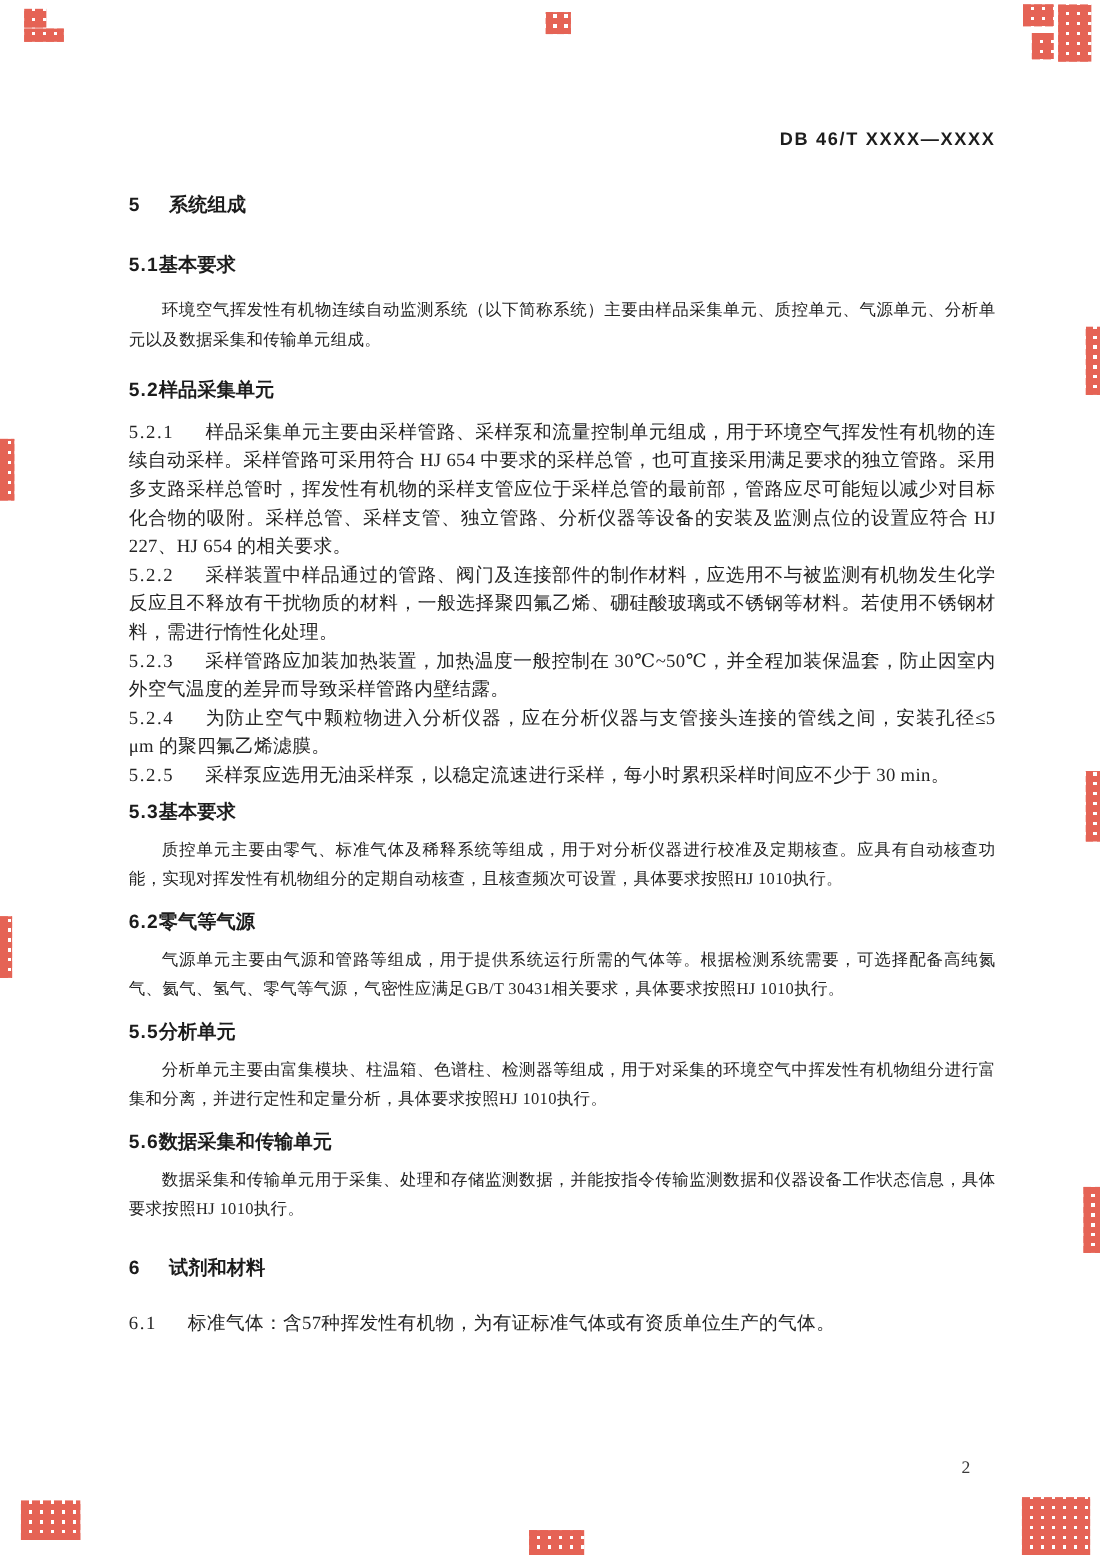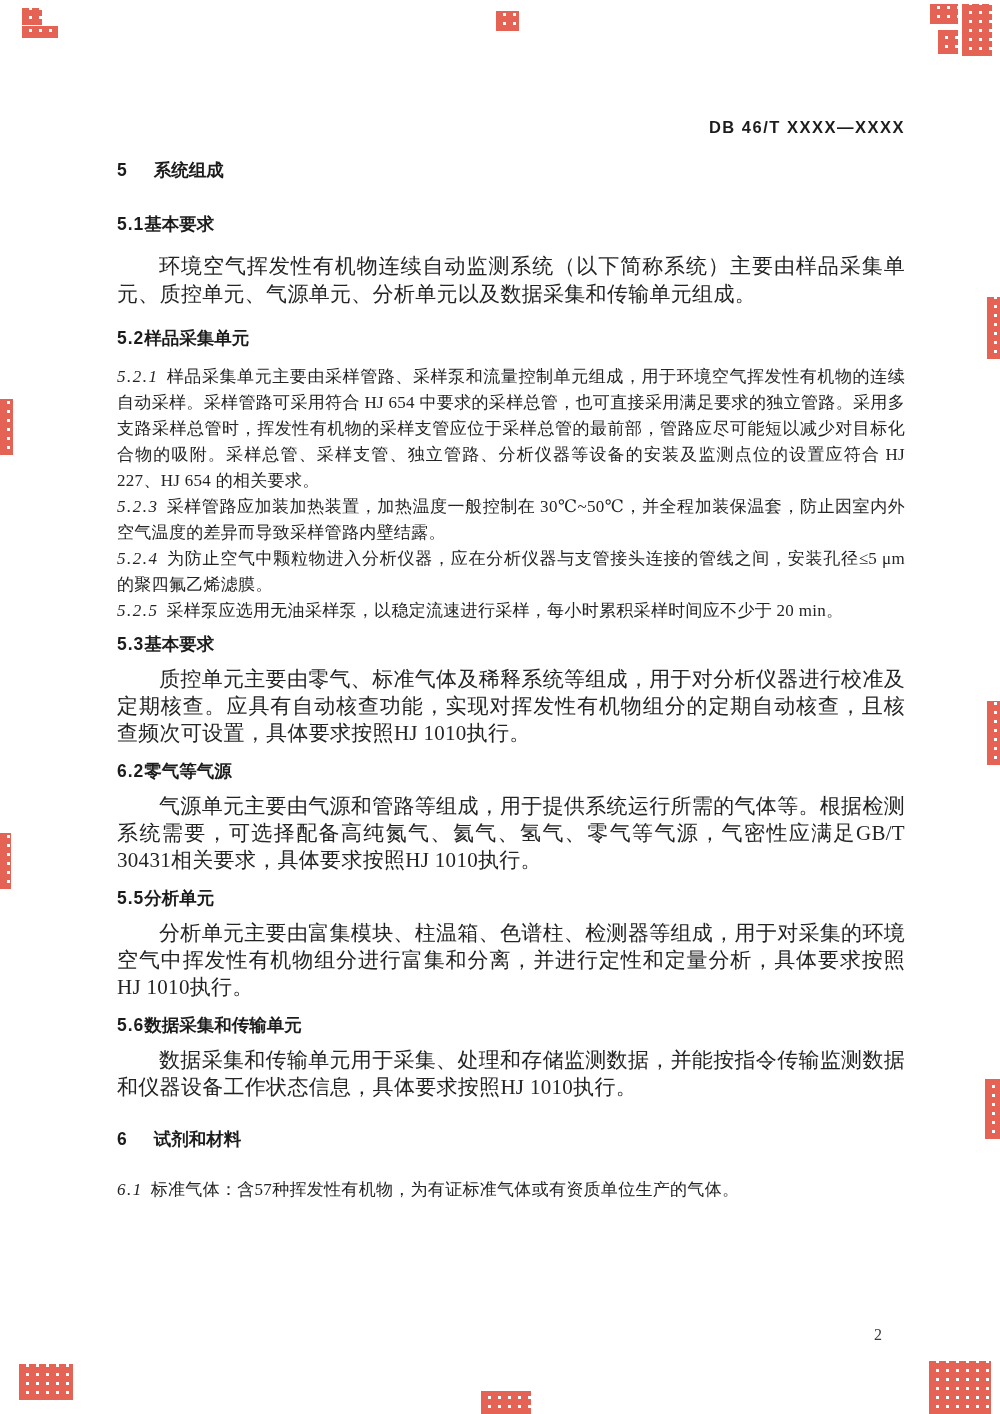--- a/index.html
+++ b/index.html
@@ -25,34 +25,34 @@
   .h1,.h2{
     font-family:"Liberation Sans","DejaVu Sans",sans-serif;
     font-weight:700;
     font-size:17.5px;
     line-height:20px;
     color:#1c1c1c;
   }
   .h1 .num{font-weight:600;margin-right:26px;letter-spacing:1px;}
   .h2 .num{font-weight:600;letter-spacing:1px;}
   .para{
-    font-size:21px;
+    font-size:15px;
     line-height:27px;
     text-align:justify;
     text-indent:2em;
     letter-spacing:0.3px;
   }
   .para.first{line-height:28px;}
   .clause{
     font-size:17px;
     line-height:26px;
     text-align:justify;
     letter-spacing:0.3px;
   }
-  .clause .cnum{margin-right:8px;letter-spacing:1.5px;font-style:italic;}
+  .clause .cnum{margin-right:28px;letter-spacing:1.5px;}
   .pagenum{
     position:absolute;
     top:1326px;left:874px;
     font-size:16px;line-height:18px;
     color:#3a3a3a;
   }
   
   .wm{
     position:absolute;
     opacity:0.82;
@@ -61,43 +61,46 @@
       repeating-linear-gradient(0deg, var(--wm) 0 6px, rgba(255,255,255,0) 6px 9px);
   }
 </style>
 </head>
 <body>
 
 <div class="page">
 
   <div class="doc-header">DB 46/T XXXX—XXXX</div>
 
-  <div class="h1" style="margin-top:24px">
+  <div class="h1" style="margin-top:40px">
     <span class="num">5</span><span class="ttl">系统组成</span>
   </div>
 
   <div class="h2" style="margin-top:34px">
     <span class="num">5.1</span><span class="ttl">基本要求</span>
   </div>
   <div class="para first" style="margin-top:18px">环境空气挥发性有机物连续自动监测系统（以下简称系统）主要由样品采集单元、质控单元、气源单元、分析单元以及数据采集和传输单元组成。</div>
 
   <div class="h2" style="margin-top:20px">
     <span class="num">5.2</span><span class="ttl">样品采集单元</span>
   </div>
   <div class="clause" style="margin-top:16px">
     <span class="cnum">5.2.1</span><span>样品采集单元主要由采样管路、采样泵和流量控制单元组成，用于环境空气挥发性有机物的连续自动采样。采样管路可采用符合 HJ 654 中要求的采样总管，也可直接采用满足要求的独立管路。采用多支路采样总管时，挥发性有机物的采样支管应位于采样总管的最前部，管路应尽可能短以减少对目标化合物的吸附。采样总管、采样支管、独立管路、分析仪器等设备的安装及监测点位的设置应符合 HJ 227、HJ 654 的相关要求。</span>
   </div>
   <div class="clause">
+    <span class="cnum">5.2.2</span><span>采样装置中样品通过的管路、阀门及连接部件的制作材料，应选用不与被监测有机物发生化学反应且不释放有干扰物质的材料，一般选择聚四氟乙烯、硼硅酸玻璃或不锈钢等材料。若使用不锈钢材料，需进行惰性化处理。</span>
+  </div>
+  <div class="clause">
     <span class="cnum">5.2.3</span><span>采样管路应加装加热装置，加热温度一般控制在 30℃~50℃，并全程加装保温套，防止因室内外空气温度的差异而导致采样管路内壁结露。</span>
   </div>
   <div class="clause">
     <span class="cnum">5.2.4</span><span>为防止空气中颗粒物进入分析仪器，应在分析仪器与支管接头连接的管线之间，安装孔径≤5 μm 的聚四氟乙烯滤膜。</span>
   </div>
   <div class="clause">
-    <span class="cnum">5.2.5</span><span>采样泵应选用无油采样泵，以稳定流速进行采样，每小时累积采样时间应不少于 20 min。</span>
+    <span class="cnum">5.2.5</span><span>采样泵应选用无油采样泵，以稳定流速进行采样，每小时累积采样时间应不少于 30 min。</span>
   </div>
 
   <div class="h2" style="margin-top:10px">
     <span class="num">5.3</span><span class="ttl">基本要求</span>
   </div>
   <div class="para" style="margin-top:12px">质控单元主要由零气、标准气体及稀释系统等组成，用于对分析仪器进行校准及定期核查。应具有自动核查功能，实现对挥发性有机物组分的定期自动核查，且核查频次可设置，具体要求按照HJ 1010执行。</div>
 
   <div class="h2" style="margin-top:14px">
     <span class="num">6.2</span><span class="ttl">零气等气源</span>
   </div>

